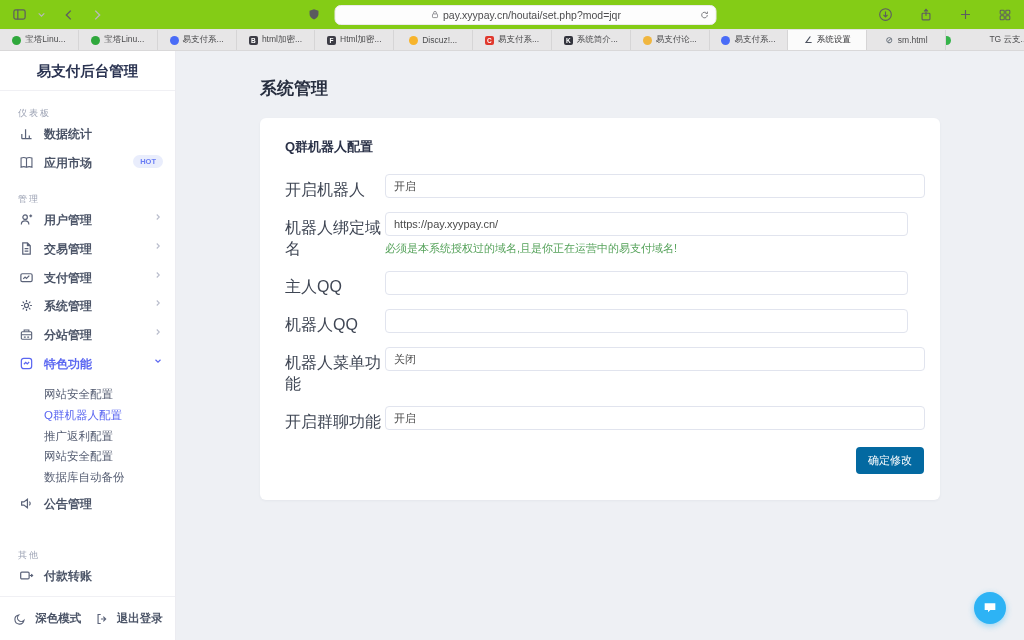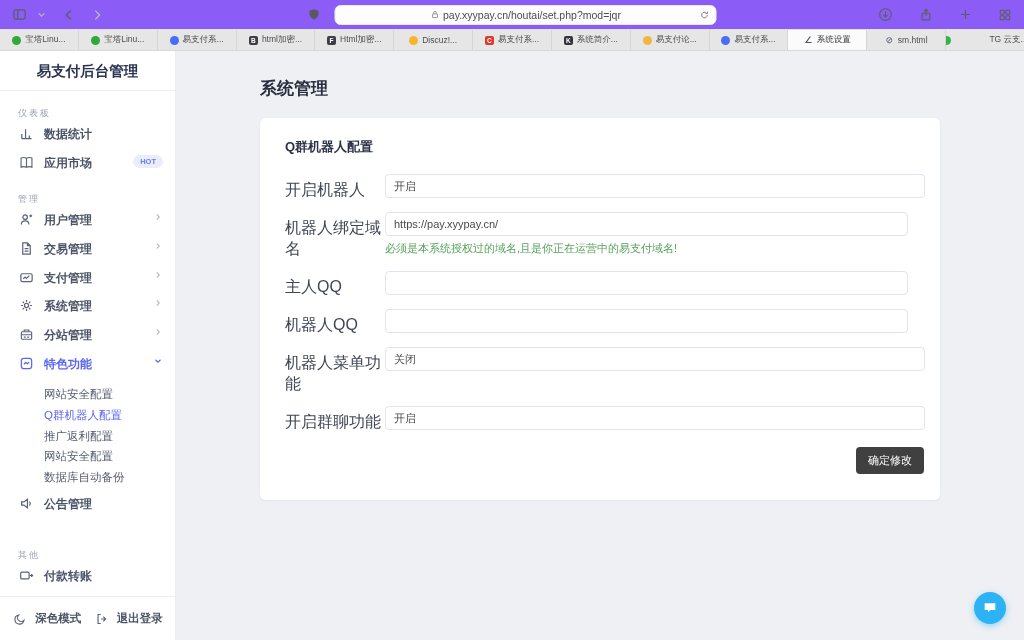--- a/index.html
+++ b/index.html
@@ -1,21 +1,21 @@
 <!DOCTYPE html>
 <html><head>
 <meta charset="utf-8">
 <style>
   * { margin:0; padding:0; box-sizing:border-box; }
   html,body { width:1024px; height:640px; overflow:hidden; }
   body { font-family:"Liberation Sans","DejaVu Sans",sans-serif; background:#eef0f4; }
   svg { display:block; }
 
   
-  .toolbar { height:30px; background:#8b5cf6; display:flex; align-items:center; padding:0 12px; position:relative; border-bottom:1px solid #e3e2e3; }
+  .toolbar { height:30px; background:#84cc16; display:flex; align-items:center; padding:0 12px; position:relative; border-bottom:1px solid #e3e2e3; }
   .tb-ico { color:#5d5d60; margin-right:10px; cursor:default; display:flex; align-items:center; }
   .tb-ico.dim { color:#b9b9bc; }
   .tb-group-left { display:flex; align-items:center; }
   .urlwrap { position:absolute; left:50%; transform:translateX(-50%); display:flex; align-items:center; }
   .shield { color:#5a5a5e; margin-right:14px; }
   .urlbar { width:382px; height:20px; background:#fdfdfd; border:1px solid #ebeaeb; border-radius:6px; display:flex; align-items:center; justify-content:center; position:relative; font-size:10.5px; color:#4c4c4e; }
   .urlbar .lock { color:#8a8a8e; margin-right:4px; }
   .urlbar .reload { position:absolute; right:6px; color:#7b7b7f; }
   .tb-group-right { margin-left:auto; display:flex; align-items:center; gap:16px; color:#5d5d60; }
 
@@ -49,21 +49,21 @@
   .page-title { font-size:17px; font-weight:bold; color:#272e3f; margin-bottom:18px; }
   .card { width:680px; background:#ffffff; border-radius:6px; box-shadow:0 1px 3px rgba(40,50,80,.05); padding:20px 16px 26px 25px; }
   .card-title { font-size:13px; font-weight:bold; color:#2b3248; margin-bottom:18px; }
   .f-row { display:flex; margin-bottom:11px; }
   .f-label { width:100px; flex:0 0 100px; font-size:16px; color:#3f4654; padding-top:6px; }
   .f-ctrl { flex:1; }
   .f-input { height:24px; border:1px solid #e1e4ee; border-radius:4px; font-size:11px; color:#4a4a4a; padding:0 8px; width:523px; outline:none; font-family:inherit; background:#fff; }
   .f-input.sel { width:540px; }
   .f-note { font-size:11px; color:#55a25a; margin-top:5px; }
   .btn-row { display:flex; justify-content:flex-end; margin-top:14px; }
-  .submit { background:#404040; color:#fff; border:none; border-radius:4px; font-size:11px; padding:6px 12px; cursor:pointer; font-family:inherit; }
+  .submit { background:#0369a1; color:#fff; border:none; border-radius:4px; font-size:11px; padding:6px 12px; cursor:pointer; font-family:inherit; }
 
   .chat-fab { position:absolute; right:18px; bottom:16px; width:32px; height:32px; border-radius:50%; background:#2db3f5; box-shadow:0 2px 6px rgba(45,179,245,.45); display:flex; align-items:center; justify-content:center; cursor:pointer; }
 </style>
 </head>
 <body>
 
 <div class="toolbar">
   <div class="tb-group-left">
     <span class="tb-ico">
       <svg width="15" height="15" viewBox="0 0 16 16" fill="none" stroke="currentColor" stroke-width="1.3">

